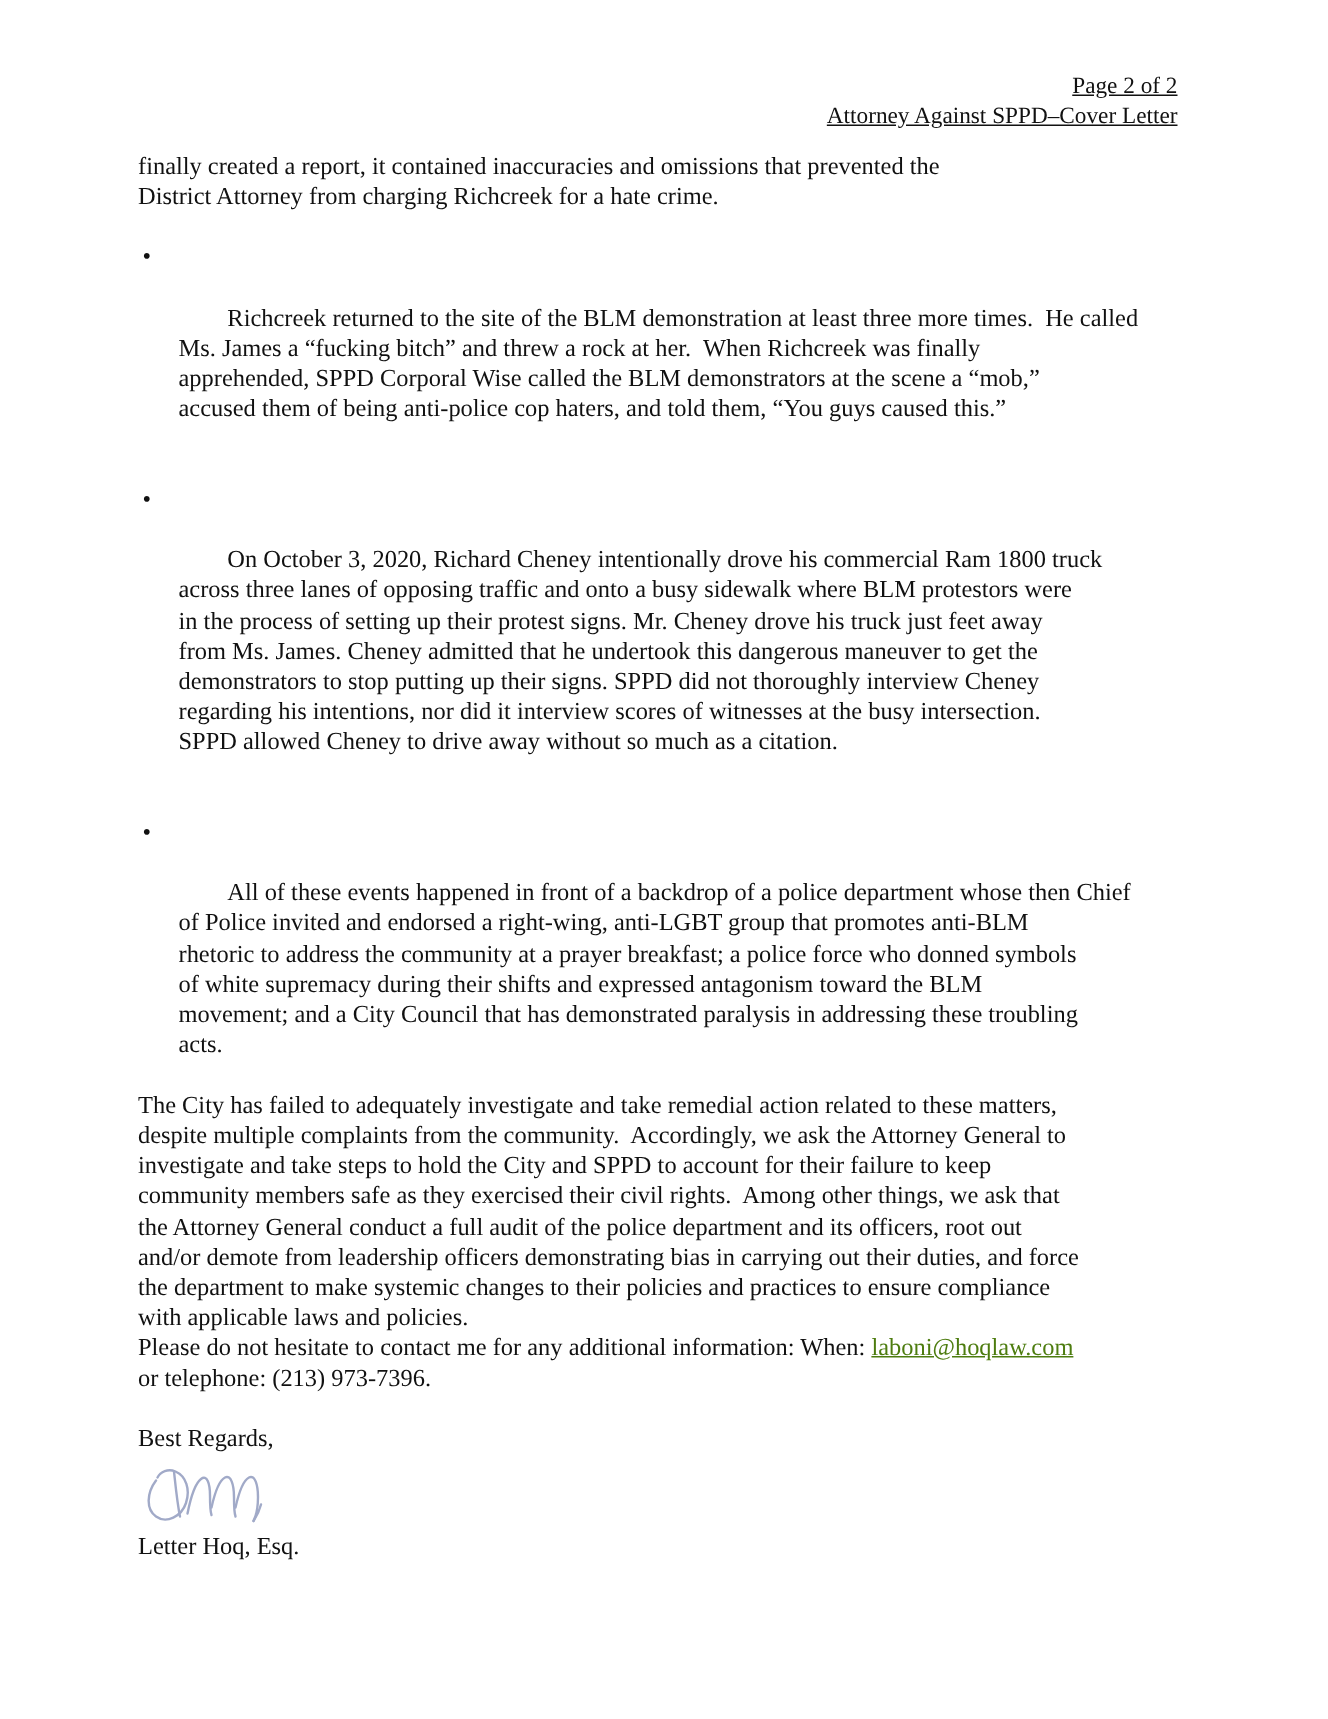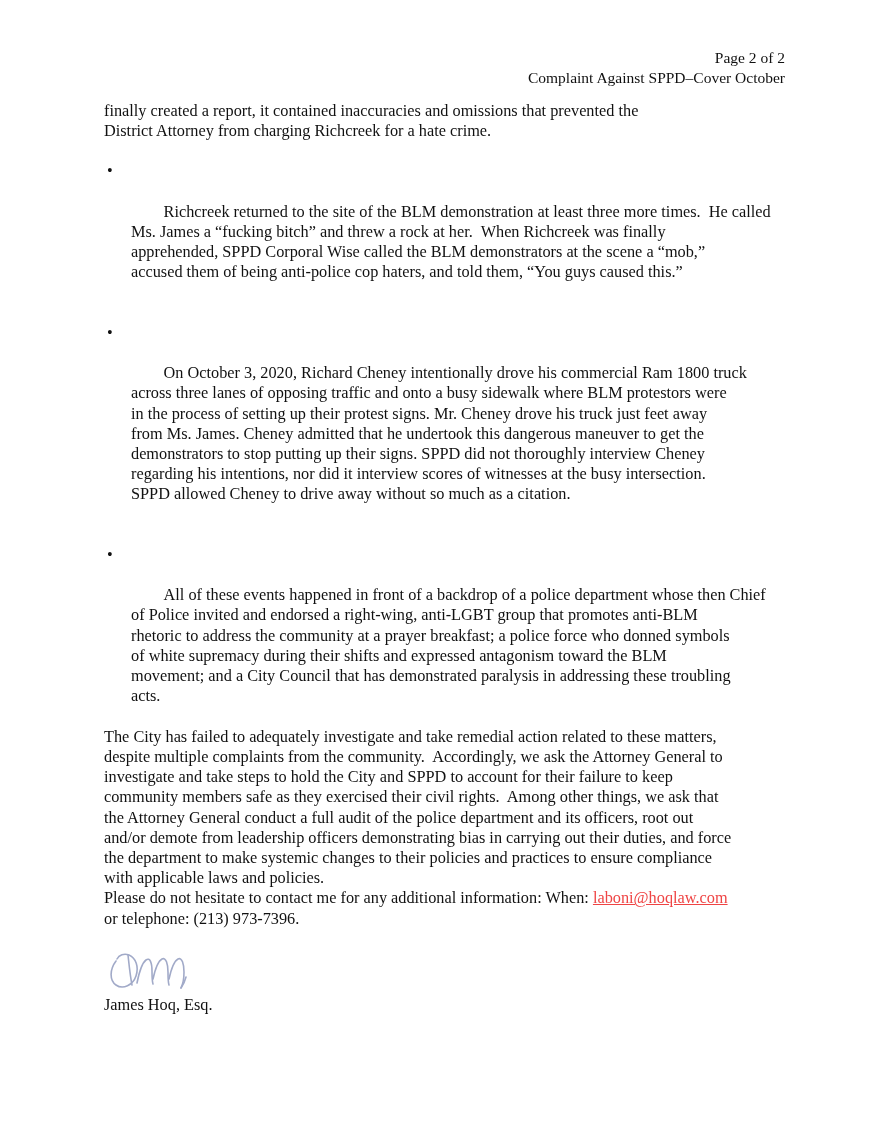--- a/index.html
+++ b/index.html
@@ -22,26 +22,26 @@
   
   .header {
     position: absolute;
     top: 48px;
     right: 100px;
     text-align: right;
     font-size: 15.5px;
     line-height: 20px;
     color: #111111;
   }
-  .header-line { display: block; white-space: pre; }
+  .header-line { display: block; white-space: pre; text-decoration: underline; }
 
   
   .body-col {
     position: absolute;
-    left: 104px;
+    left: 92px;
     top: 101px;
     width: 684px;
     font-size: 16.3px;
     line-height: 20.2px;
   }
 
   .para {
     margin: 0 0 0 0;
     text-align: left;
     white-space: pre-wrap;
@@ -63,21 +63,21 @@
   .bullet-dot {
     position: absolute;
     left: 3px;
     top: 0;
     font-size: 16.3px;
     line-height: 20.2px;
   }
 
   
   .email-link {
-    color: #ef4444;
+    color: #4d7c0f;
     text-decoration: underline;
     cursor: pointer;
   }
 
   
   .sig-block { margin-top: 20px; }
   .sig-image {
     display: block;
     margin: 6px 0 2px 2px;
     width: 96px;
@@ -87,21 +87,21 @@
 
   .closing-block { }
 </style>
 </head>
 <body>
 
 <div class="page">
 
   <div class="header">
     <span class="header-line">Page 2 of 2</span>
-    <span class="header-line">Complaint Against SPPD–Cover October</span>
+    <span class="header-line">Attorney Against SPPD–Cover Letter</span>
   </div>
 
   <div class="body-col">
 
     <p class="para">finally created a report, it contained inaccuracies and omissions that prevented the
 District Attorney from charging Richcreek for a hate crime.</p>
 
     <ul class="bullet-list">
 
       <li class="bullet-item">
@@ -145,20 +145,21 @@
 the department to make systemic changes to their policies and practices to ensure compliance
 with applicable laws and policies.</p>
     </div>
 
     <div class="closing-block">
       <p class="para"><span>Please do not hesitate to contact me for any additional information: When: </span><a class="email-link" href="#">laboni@hoqlaw.com</a>
 <span>or telephone: (213) 973-7396.</span></p>
     </div>
 
     <div class="closing-block sig-block">
+      <p class="para">Best Regards,</p>
 
       <svg class="sig-image" viewBox="0 0 96 44" aria-hidden="true">
         <g fill="none" stroke="#9aa3c4" stroke-width="1.6" stroke-linecap="round" stroke-linejoin="round" opacity="0.92">
 
           <path d="M10 12 C 4 20, 3 31, 10 36 C 17 41, 27 36, 30 27
                    C 33 18, 30 9, 23 6 C 18 4, 13 6, 11 10"></path>
 
           <path d="M22 6 C 23 15, 24 26, 26 36"></path>
 
           <path d="M31 34 C 33 24, 36 14, 40 11 C 44 8, 46 14, 46 22
@@ -167,17 +168,17 @@
           <path d="M47 30 C 49 21, 52 12, 56 10 C 60 8, 62 15, 62 23
                    C 62 29, 62 33, 63 36"></path>
 
           <path d="M63 30 C 65 21, 68 12, 72 10 C 76 8, 78 15, 78 23
                    C 78 30, 77 35, 75 39"></path>
 
           <path d="M75 39 C 77 36, 79 32, 80 28"></path>
         </g>
       </svg>
 
-      <p class="para sig-name">James Hoq, Esq.</p>
+      <p class="para sig-name">Letter Hoq, Esq.</p>
     </div>
 
   </div>
 </div>
 
 </body></html>

